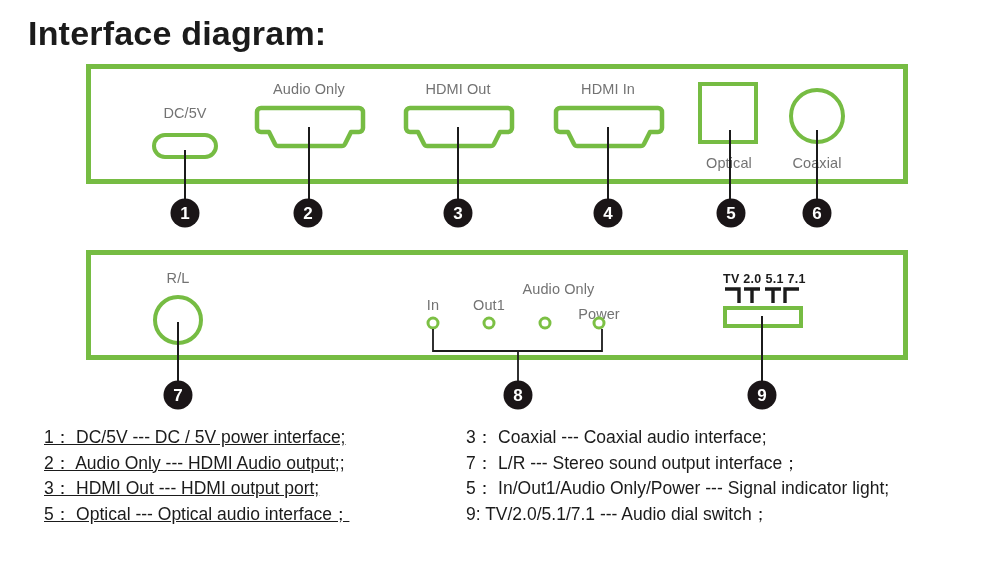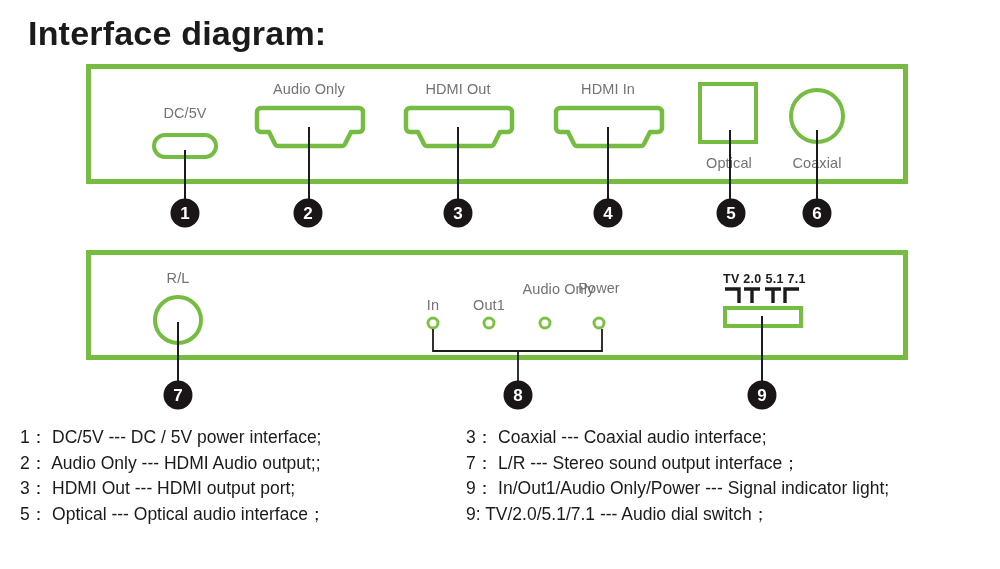--- a/index.html
+++ b/index.html
@@ -132,21 +132,21 @@
   }
 
   
   .legend {
     position: absolute;
     font-size: 17.5px;
     color: #1b1b1b;
     line-height: 25.5px;
     white-space: nowrap;
   }
-  #legend-left  { left: 20px;  top: 425px; }
+  #legend-left  { left: 44px;  top: 425px; text-decoration: underline; }
   #legend-right { left: 466px; top: 425px; }
   .legend-row { display: block; }
 </style>
 </head>
 <body>
 
 <div id="root">
 
   <div class="title">Interface diagram:</div>
 
@@ -209,21 +209,21 @@
 
   <div class="port-label" style="left:433px; top:297px;">In</div>
   <div class="led" style="left:433px; top:323px;"></div>
 
   <div class="port-label" style="left:489px; top:297px;">Out1</div>
   <div class="led" style="left:489px; top:323px;"></div>
 
   <div class="port-label two-line" style="left:545px; top:282px;"><span style="display:inline-block; width:45px;">Audio Only</span></div>
   <div class="led" style="left:545px; top:323px;"></div>
 
-  <div class="port-label" style="left:599px; top:280px;">Power</div>
+  <div class="port-label" style="left:599px; top:306px;">Power</div>
   <div class="led" style="left:599px; top:323px;"></div>
 
   <div class="leader-svg" style="left:430px; top:329px;">
     <svg width="175" height="70" viewBox="0 0 175 70">
       <path d="M3 0 V22 H172 V0 M88 22 V66" fill="none" stroke="#1b1b1b" stroke-width="1.8"></path>
     </svg>
   </div>
   <div class="badge" style="left:518px; top:395px;">8</div>
 
   <div class="dial-ticklabels" style="left:723px; top:272px;">TV 2.0 5.1 7.1</div>
@@ -242,17 +242,17 @@
   <div class="legend" id="legend-left">
     <span class="legend-row">1： DC/5V --- DC / 5V power interface;</span>
     <span class="legend-row">2： Audio Only --- HDMI Audio output;;</span>
     <span class="legend-row">3： HDMI Out --- HDMI output port;</span>
     <span class="legend-row">5： Optical --- Optical audio interface；</span>
   </div>
 
   <div class="legend" id="legend-right">
     <span class="legend-row">3： Coaxial --- Coaxial audio interface;</span>
     <span class="legend-row">7： L/R --- Stereo sound output interface；</span>
-    <span class="legend-row">9： In/Out1/Audio Only/Power --- Signal indicator light;</span>
+    <span class="legend-row">5： In/Out1/Audio Only/Power --- Signal indicator light;</span>
     <span class="legend-row">9: TV/2.0/5.1/7.1 --- Audio dial switch；</span>
   </div>
 
 </div>
 
 </body></html>

